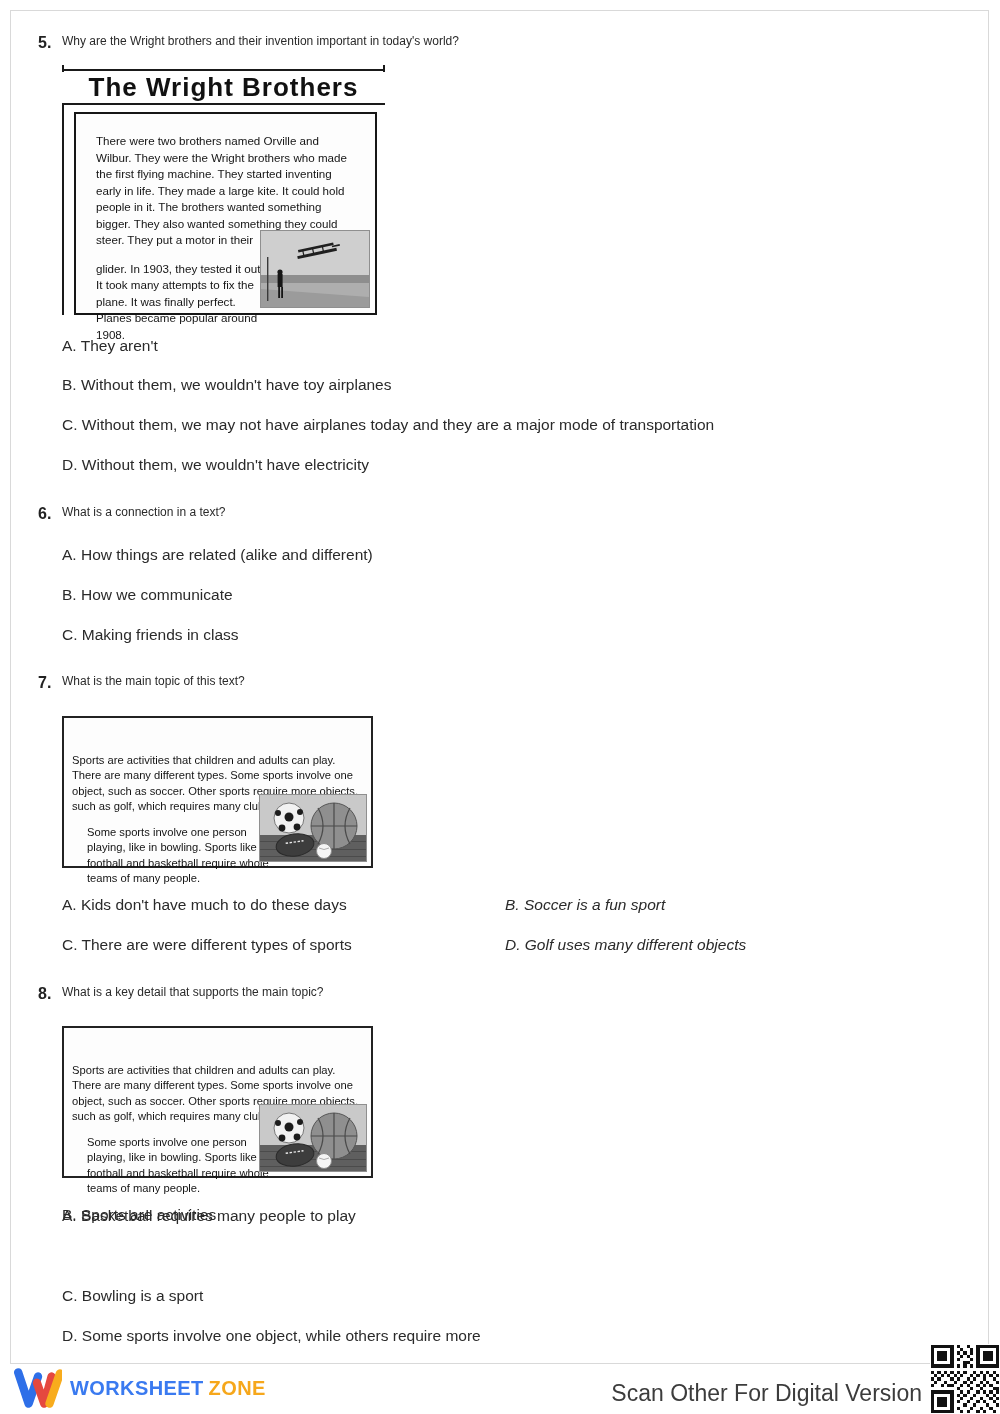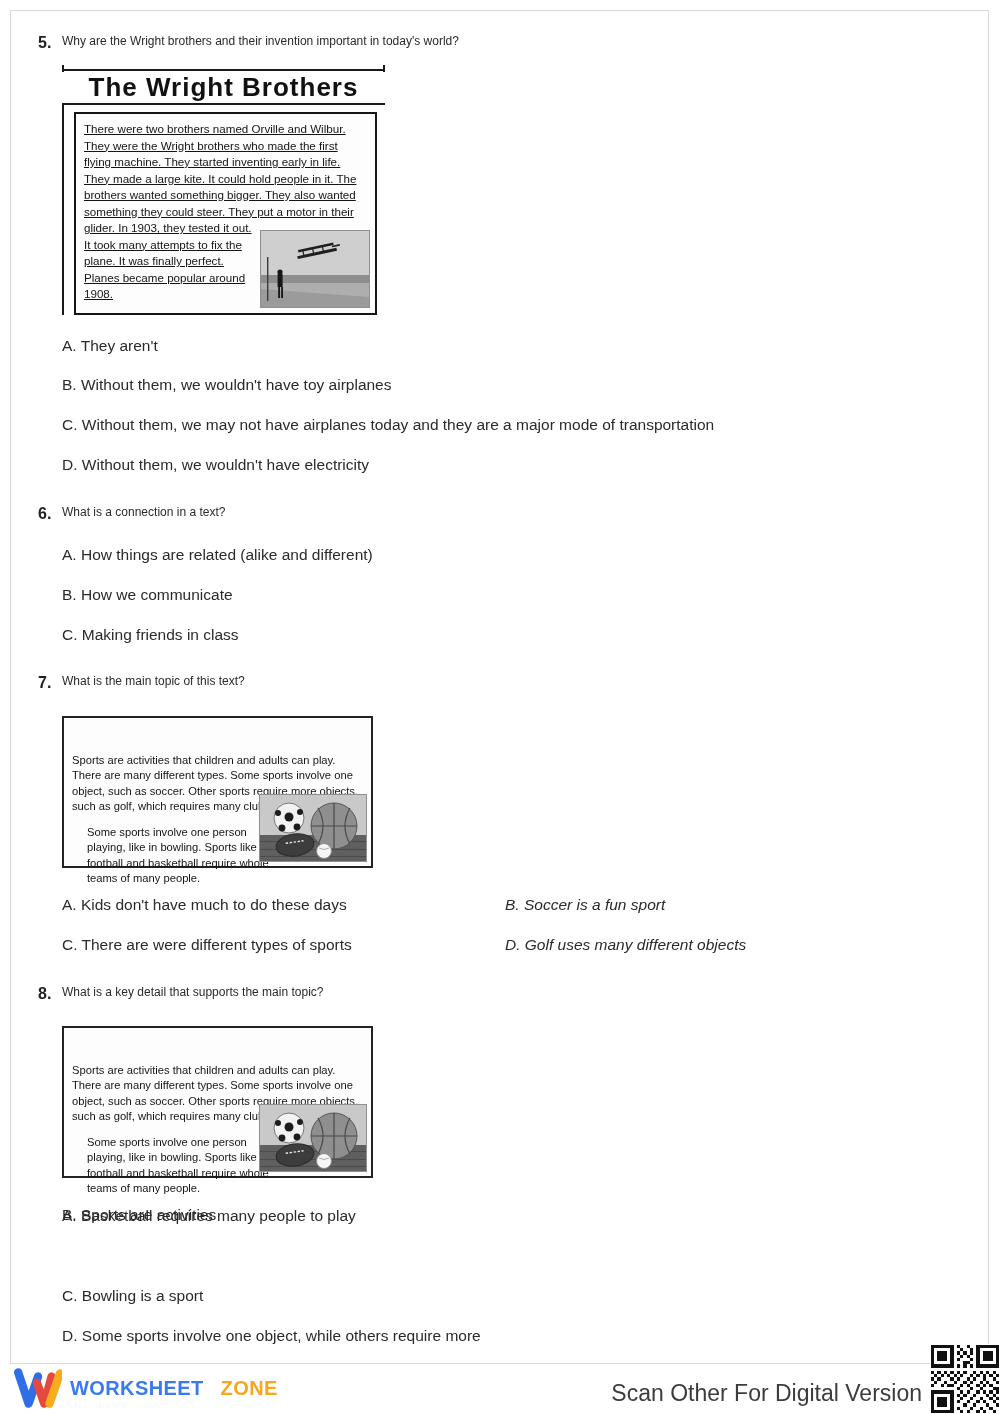--- a/index.html
+++ b/index.html
@@ -19,35 +19,35 @@
   .fig-wright .rule.bottom{top:34px;}
   .fig-wright .tick{position:absolute;width:2px;height:7px;background:#1a1a1a;}
   .fig-wright .tick.l{left:0;top:-4px;}
   .fig-wright .tick.r{right:0;top:-4px;}
   .fig-title{position:absolute;left:0;top:3px;width:323px;text-align:center;
     font-size:26px;font-weight:600;letter-spacing:1px;color:#111;}
   .vrule{position:absolute;left:0;top:34px;width:2px;height:212px;background:#1a1a1a;}
   .pbox{position:absolute;box-sizing:border-box;border:2.5px solid #161616;background:#fdfdfd;
     padding:7px 8px;font-size:11.6px;line-height:16.5px;color:#141414;}
   .pbox.wright{left:12px;top:43px;width:303px;height:203px;}
-  .pbox p{margin:0;text-decoration:underline;}
+  .pbox p{margin:12px;}
   .pbox .p2{width:175px;}
   .photo{position:absolute;border:1px solid #8f8f8f;background:#cfcfcf;}
   .photo.wright-photo{right:5px;bottom:5px;width:108px;height:76px;}
   
   .sports-box{position:absolute;left:62px;box-sizing:border-box;width:311px;height:152px;
     border:2px solid #222;background:#fdfdfd;padding:24px 8px;
     font-size:11.2px;line-height:15.2px;color:#141414;}
   .sports-box .p2{width:185px;margin-left:15px;}
   .photo.sports-photo{right:4px;bottom:4px;width:106px;height:66px;}
   
   .footer-logo{position:absolute;left:14px;top:1366px;height:44px;display:flex;align-items:center;}
   .brand{font-weight:700;font-size:20px;letter-spacing:.4px;margin-left:8px;}
   .brand .b1{color:#3a7af0;}
-  .brand .b2{color:#f6a71b;margin-left:17px;}
+  .brand .b2{color:#f6a71b;margin-left:5px;}
   .scan-text{position:absolute;right:78px;top:1380px;font-size:23px;color:#3c3c3c;}
   .qr{position:absolute;left:930px;top:1344px;width:68px;height:68px;background:#fff;padding:1px;}
 </style>
 </head>
 <body>
 
 <div class="frame"></div>
 
 <span class="qnum" style="top:34px">5.</span>
 <span class="qtext" style="top:34px">Why are the Wright brothers and their invention important in today's world?</span>

